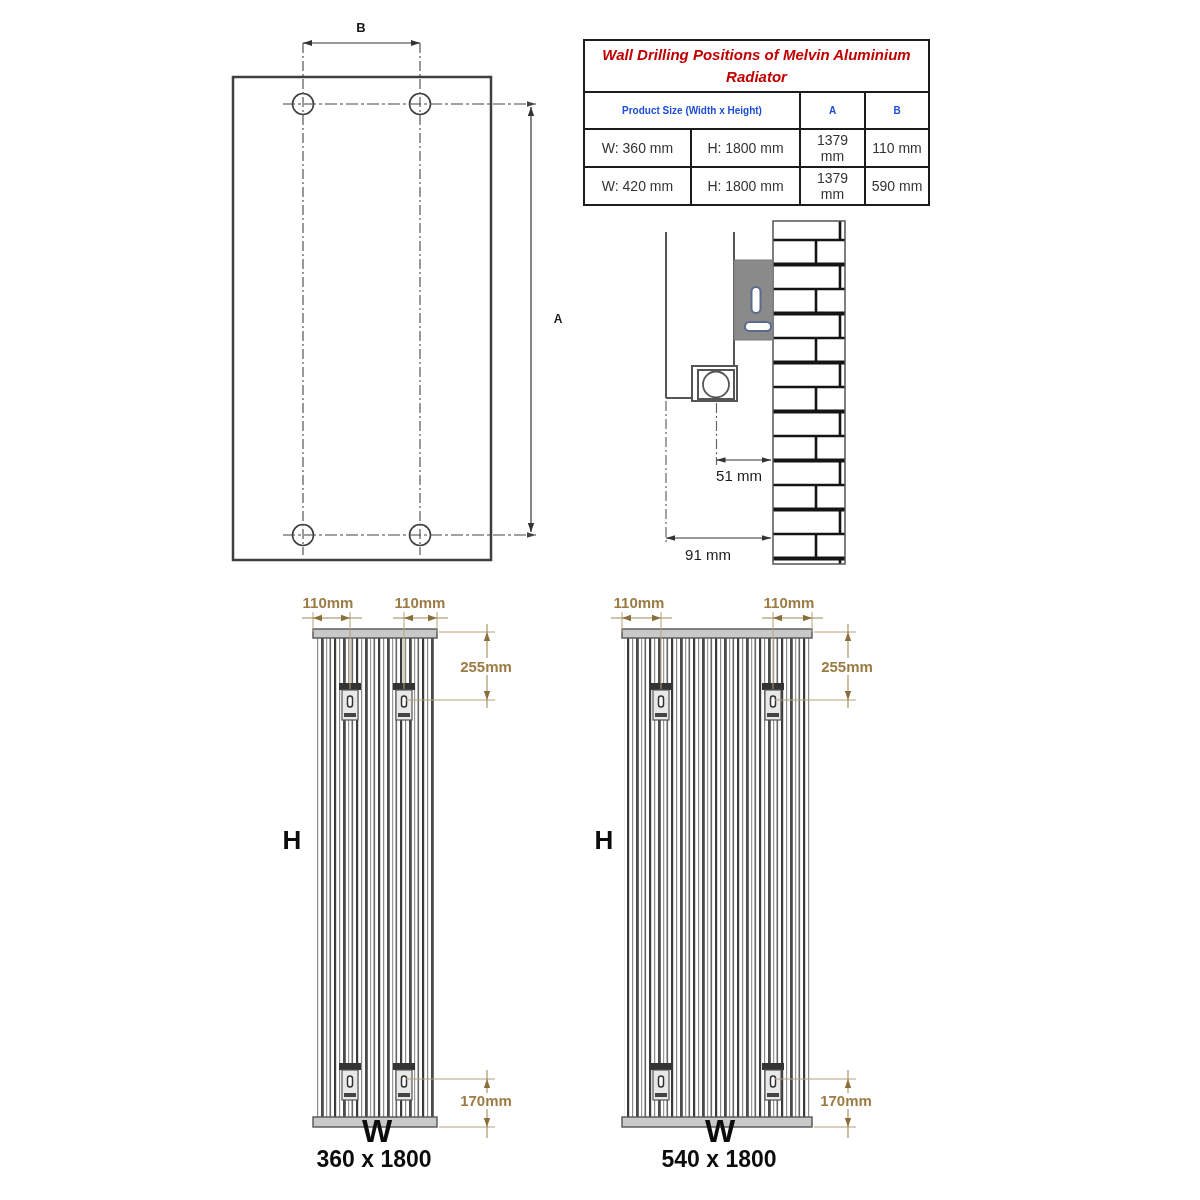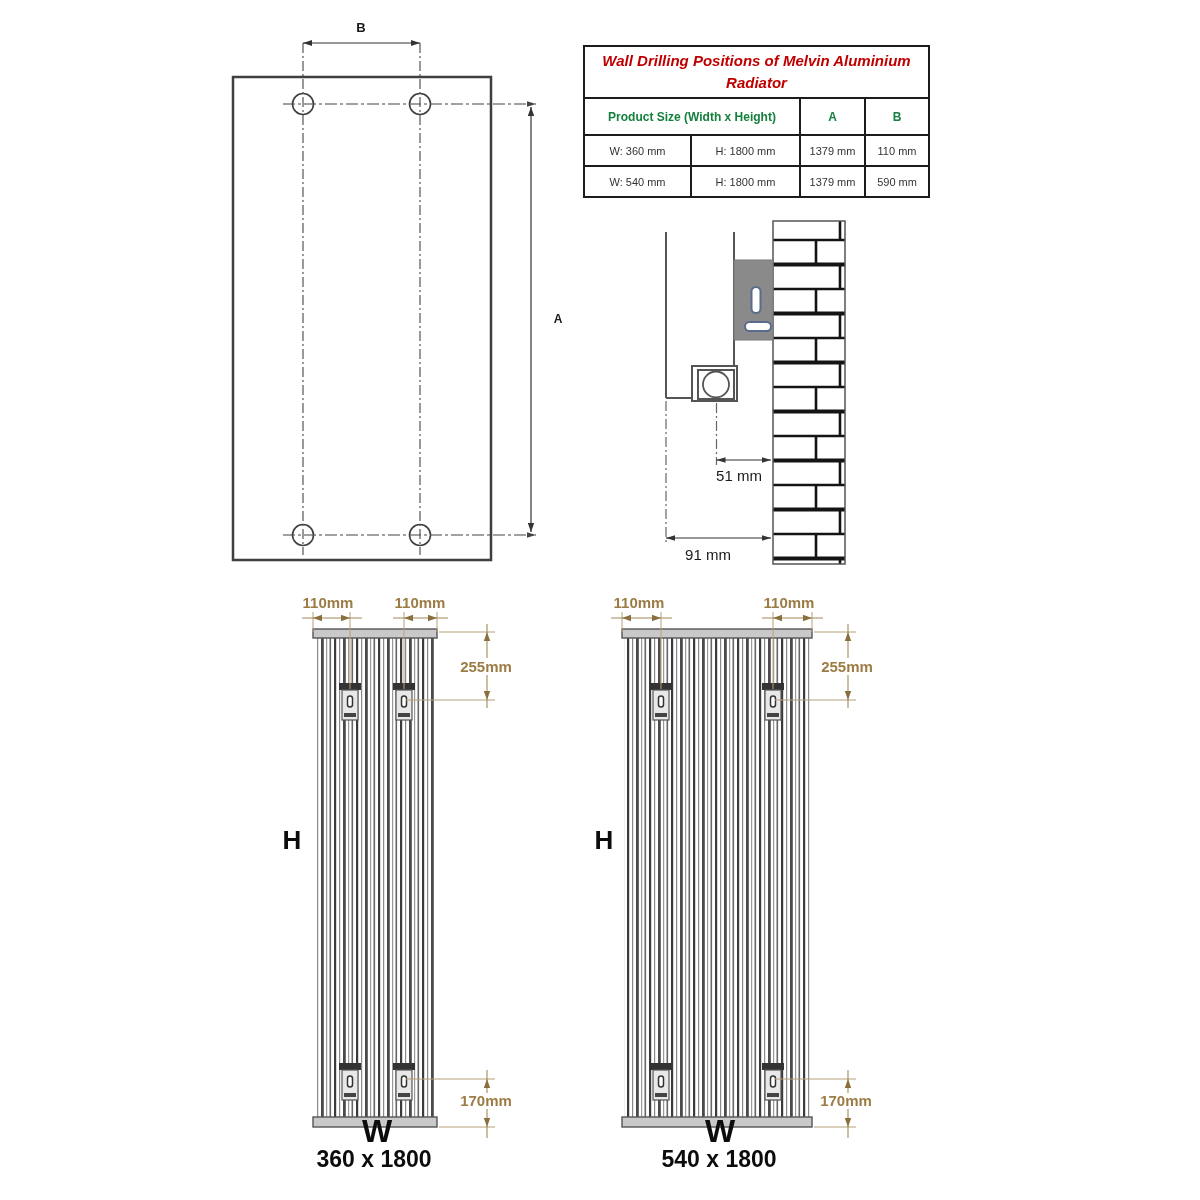--- a/index.html
+++ b/index.html
@@ -5,22 +5,22 @@
   html,body{margin:0;padding:0;background:#fff;}
   .canvas{position:relative;width:1200px;height:1200px;background:#ffffff;overflow:hidden;
           font-family:"Liberation Sans",sans-serif;}
   .abs{position:absolute;}
 
   
   table.spec{border-collapse:collapse;background:#fff;table-layout:fixed;width:345px;}
   table.spec td,table.spec th{border:2px solid #1c1c1c;text-align:center;vertical-align:middle;
       font-family:"Liberation Sans",sans-serif;padding:2px 3px;box-sizing:border-box;}
   td.tbl-title{color:#c00000;font-weight:bold;font-style:italic;font-size:15px;height:52px;line-height:1.5;padding:4px 10px;}
-  table.spec th{font-size:12px;font-weight:bold;color:#15803d;height:37px;}
-  table.spec td.cell{font-size:11px;color:#333;height:31px;}
+  table.spec th{font-size:10px;font-weight:bold;color:#1d4ed8;height:37px;}
+  table.spec td.cell{font-size:14px;color:#333;height:31px;}
 
   
   text{font-family:"Liberation Sans",sans-serif;}
   .blk-line{stroke:#3f3f3f;fill:none;}
   .dim-blk{stroke:#333;stroke-width:1.2;fill:none;}
   .lbl-blk{fill:#1a1a1a;font-weight:bold;}
   .lbl-dim{fill:#1a1a1a;font-size:15px;}
   .tan-line{stroke:#a08a58;stroke-width:1.1;fill:none;}
   .tan-ext{stroke:#b4a078;stroke-width:1;fill:none;}
   .tan-arrow{fill:#8a6f3c;stroke:none;}
@@ -63,21 +63,21 @@
     </g>
 
     <g>
       <line x1="311" y1="92" x2="311" y2="517" class="dim-blk"></line>
       <polygon points="311,92 307.8,101 314.2,101" fill="#333"></polygon>
       <polygon points="311,517 307.8,508 314.2,508" fill="#333"></polygon>
       <text x="338" y="308" text-anchor="middle" font-size="12" class="lbl-blk">A</text>
     </g>
   </svg>
 
-  <table class="spec abs" style="left:583px;top:45px;">
+  <table class="spec abs" style="left:583px;top:39px;">
     <colgroup>
         <col style="width:107px">
         <col style="width:109px">
         <col style="width:65px">
         <col style="width:64px">
       </colgroup>
     <tbody>
         <tr>
       <td colspan="4" class="tbl-title">Wall Drilling Positions of Melvin Aluminium Radiator</td>
     </tr>
@@ -86,21 +86,21 @@
       <th>A</th>
       <th>B</th>
     </tr>
     <tr>
       <td class="cell">W: 360 mm</td>
       <td class="cell">H: 1800 mm</td>
       <td class="cell">1379 mm</td>
       <td class="cell">110 mm</td>
     </tr>
     <tr>
-      <td class="cell">W: 540 mm</td>
+      <td class="cell">W: 420 mm</td>
       <td class="cell">H: 1800 mm</td>
       <td class="cell">1379 mm</td>
       <td class="cell">590 mm</td>
     </tr>
   </tbody>
     </table>
 
   <svg class="abs" style="left:650px;top:215px;" width="280" height="360">
     <defs>
       <pattern id="brickpat" width="72" height="49" patternUnits="userSpaceOnUse">

